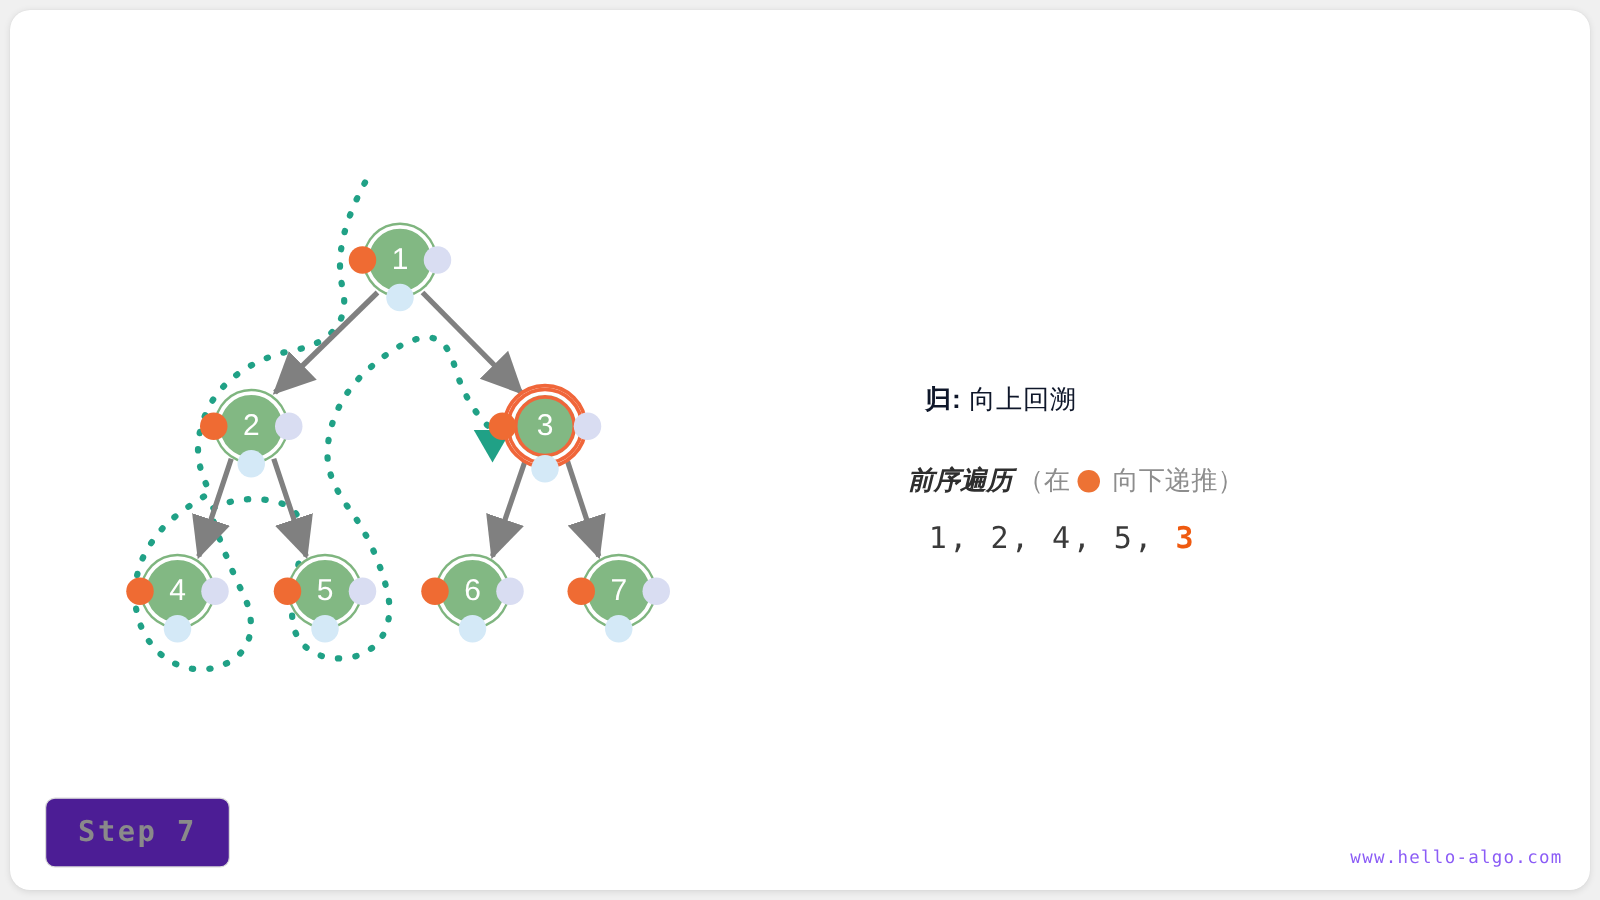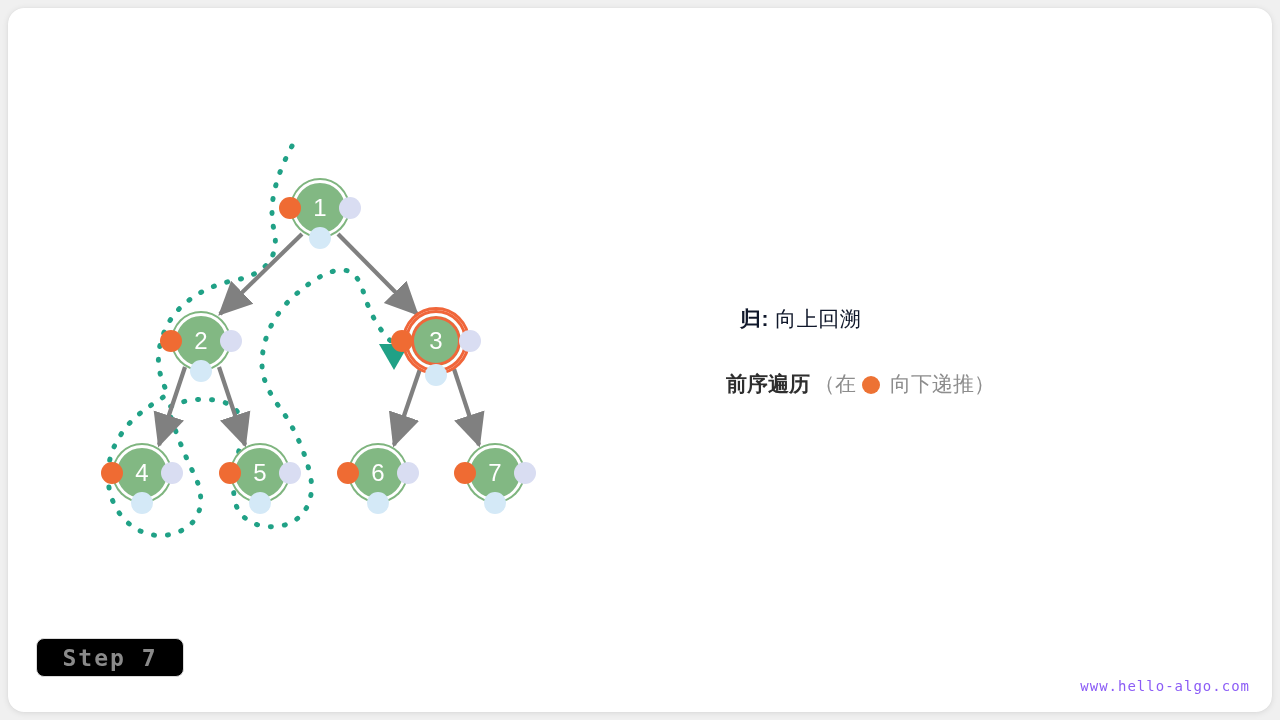--- a/index.html
+++ b/index.html
@@ -40,44 +40,44 @@
     white-space: nowrap;
   }
   #legend-di .sub, #legend-gui .sub { font-weight: normal; }
 
   #order-title {
     left: 718px; top: 362px;
     font-size: 21px; color: #3c3c3c;
     white-space: nowrap;
     display: flex; align-items: center;
   }
-  #order-title .strong { font-weight: bold; color: #2e2e2e; }
+  #order-title .strong { font-weight: bold; color: #2e2e2e; font-style: italic; }
   #order-title .dim { font-weight: normal; color: #8d8d8d; margin-left: 4px; }
   #order-title .legend-dot {
     display: inline-block;
     width: 18px; height: 18px; border-radius: 50%;
     background: #ed7234; margin: 0 6px; vertical-align: middle;
     position: relative; top: 1px;
   }
   #order-seq {
     left: 735px; top: 408px;
     font-family: "DejaVu Sans Mono", monospace;
     font-size: 24px; color: #3a3a3a; letter-spacing: 2px;
     white-space: nowrap;
   }
   #order-seq .hit { color: #ef5a10; font-weight: bold; }
 
   
   #step-badge {
     position: absolute;
     left: 28px; top: 630px;
-    width: 148px; height: 39px;
+    width: 148px; height: 56px;
     border: 1px solid #dadada;
     border-radius: 8px;
-    background: #000000;
+    background: #4c1d95;
     display: flex; align-items: center; justify-content: center;
     font-family: "DejaVu Sans Mono", monospace;
     font-size: 23px; font-weight: bold; color: #8a8a8a;
     letter-spacing: 2px;
   }
 
   
   #watermark {
     position: absolute;
     right: 22px; bottom: 18px;
@@ -249,19 +249,22 @@
       <span class="sub">向上回溯</span>
     </div>
 
     <div class="panel" id="order-title">
       <span class="strong">前序遍历</span>
       <span class="dim">（在</span>
       <span class="legend-dot"></span>
       <span class="dim">向下递推）</span>
     </div>
 
+    <div class="panel" id="order-seq">
+      <span>1, 2, 4, 5, </span><span class="hit">3</span>
+    </div>
 
     <div id="step-badge">Step 7</div>
 
     <div id="watermark">www.hello-algo.com</div>
 
   </div>
 </div>
 
 </body></html>

